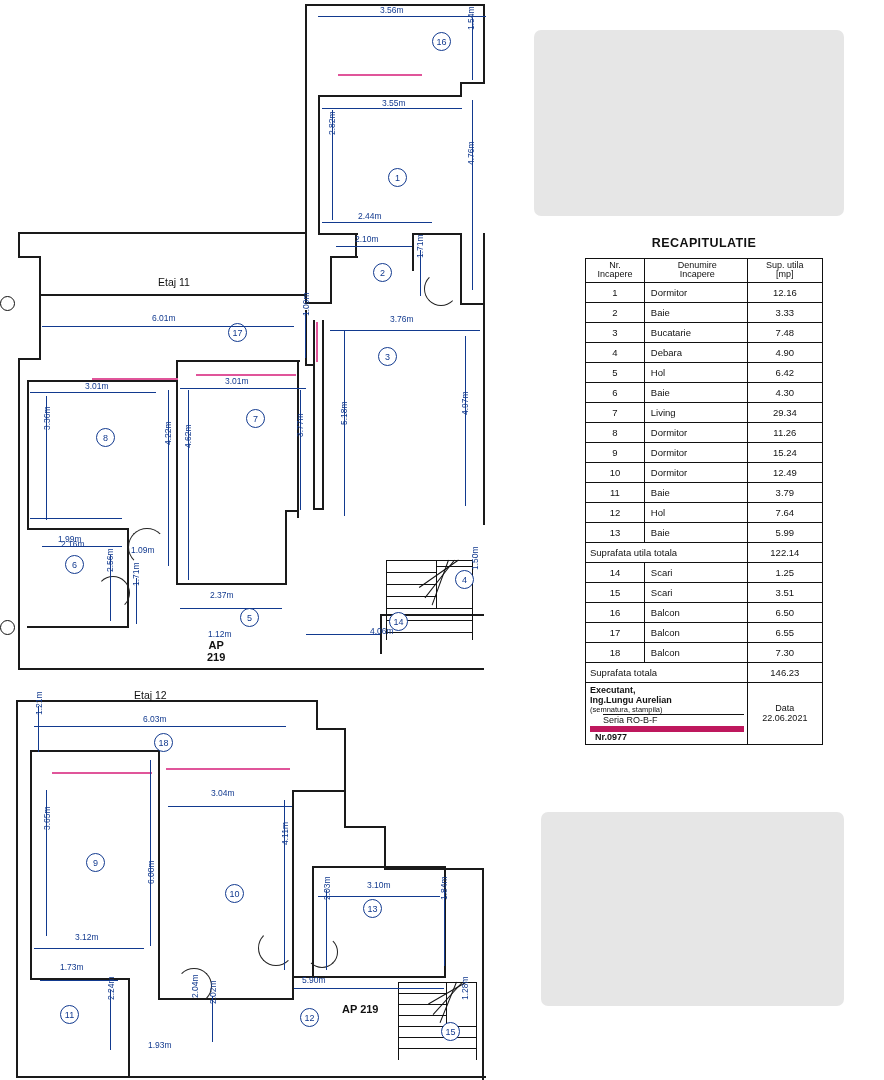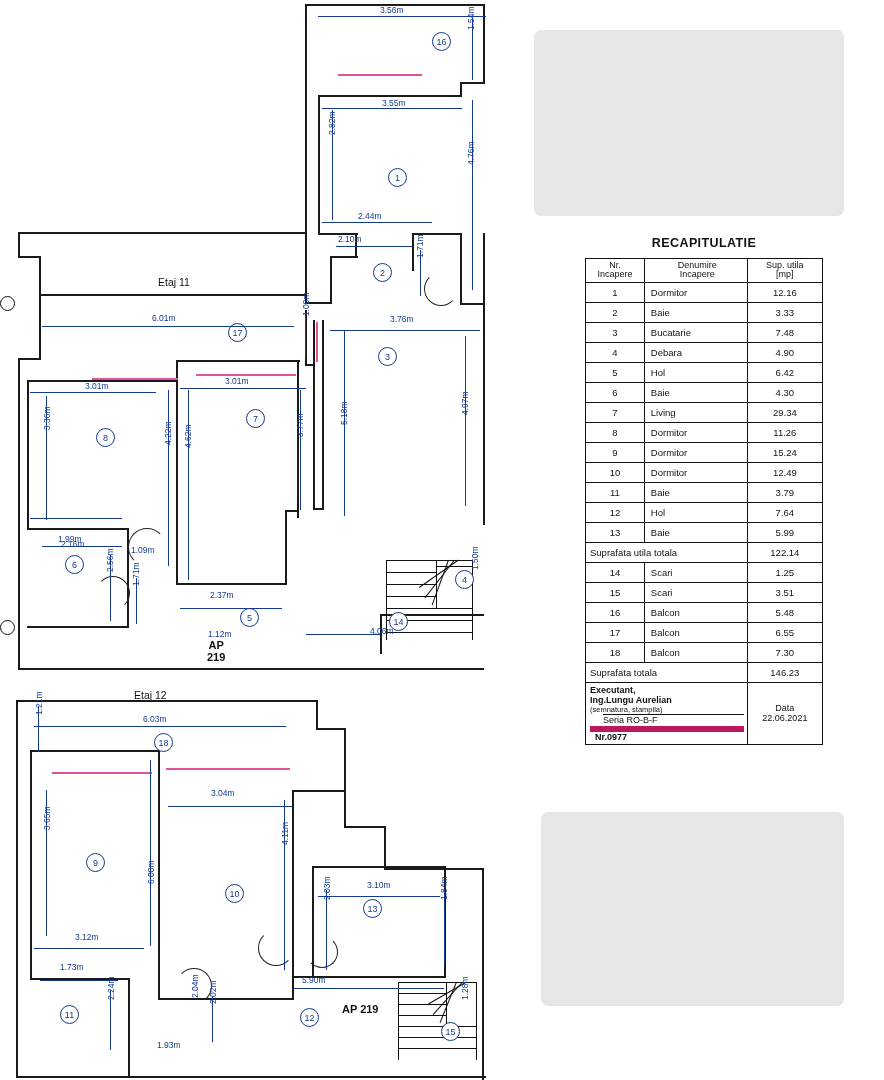--- a/index.html
+++ b/index.html
@@ -156,21 +156,21 @@
   <div class="dim" style="left:466px;top:30px;transform:rotate(-90deg);transform-origin:left top;">1.54m</div>
   <div class="dimline dimline-h" style="left:322px;top:108px;width:140px;"></div>
   <div class="dim" style="left:382px;top:98px;">3.55m</div>
   <div class="dimline dimline-v" style="left:332px;top:110px;height:110px;"></div>
   <div class="dim" style="left:327px;top:135px;transform:rotate(-90deg);transform-origin:left top;">2.82m</div>
   <div class="dimline dimline-v" style="left:472px;top:100px;height:190px;"></div>
   <div class="dim" style="left:466px;top:165px;transform:rotate(-90deg);transform-origin:left top;">4.76m</div>
   <div class="dimline dimline-h" style="left:322px;top:222px;width:110px;"></div>
   <div class="dim" style="left:358px;top:211px;">2.44m</div>
   <div class="dimline dimline-h" style="left:336px;top:246px;width:76px;"></div>
-  <div class="dim" style="left:338px;top:234px;text-align:right;">2.10m</div>
+  <div class="dim" style="left:355px;top:234px;text-align:right;">2.10m</div>
   <div class="dimline dimline-v" style="left:420px;top:250px;height:46px;"></div>
   <div class="dim" style="left:415px;top:258px;transform:rotate(-90deg);transform-origin:left top;">1.71m</div>
   <div class="dimline dimline-h" style="left:330px;top:330px;width:150px;"></div>
   <div class="dim" style="left:390px;top:314px;">3.76m</div>
 
   <div class="dimline dimline-h" style="left:42px;top:326px;width:252px;"></div>
   <div class="dim" style="left:152px;top:313px;">6.01m</div>
   <div class="dimline dimline-v" style="left:305px;top:312px;height:46px;"></div>
   <div class="dim" style="left:301px;top:316px;transform:rotate(-90deg);transform-origin:left top;">1.09m</div>
 
@@ -285,21 +285,21 @@
   <div class="dim" style="left:322px;top:900px;transform:rotate(-90deg);transform-origin:left top;">2.03m</div>
   <div class="dimline dimline-h" style="left:34px;top:948px;width:110px;"></div>
   <div class="dim" style="left:75px;top:932px;">3.12m</div>
   <div class="dimline dimline-h" style="left:40px;top:980px;width:78px;"></div>
   <div class="dim" style="left:60px;top:962px;">1.73m</div>
   <div class="dimline dimline-v" style="left:110px;top:990px;height:60px;"></div>
   <div class="dim" style="left:106px;top:1000px;transform:rotate(-90deg);transform-origin:left top;">2.24m</div>
   <div class="dim" style="left:190px;top:998px;transform:rotate(-90deg);transform-origin:left top;">2.04m</div>
   <div class="dimline dimline-v" style="left:212px;top:996px;height:46px;"></div>
   <div class="dim" style="left:208px;top:1004px;transform:rotate(-90deg);transform-origin:left top;">2.02m</div>
-  <div class="dim" style="left:148px;top:1040px;margin-left:9px;">1.93m</div>
+  <div class="dim" style="left:148px;top:1040px;">1.93m</div>
   <div class="dimline dimline-h" style="left:294px;top:988px;width:150px;"></div>
   <div class="dim" style="left:302px;top:975px;">5.90m</div>
   <div class="dim" style="left:460px;top:1000px;transform:rotate(-90deg);transform-origin:left top;">1.28m</div>
 
   <div id="recapTitle">RECAPITULATIE</div>
 
   <table id="recap">
     <thead>
       <tr>
         <th class="c-nr">
@@ -392,21 +392,21 @@
           <td class="c-sup">1.25</td>
         </tr>
         <tr>
           <td class="c-nr">15</td>
           <td class="c-den">Scari</td>
           <td class="c-sup">3.51</td>
         </tr>
         <tr>
           <td class="c-nr">16</td>
           <td class="c-den">Balcon</td>
-          <td class="c-sup">5.48</td>
+          <td class="c-sup">6.50</td>
         </tr>
         <tr>
           <td class="c-nr">17</td>
           <td class="c-den">Balcon</td>
           <td class="c-sup">6.55</td>
         </tr>
         <tr>
           <td class="c-nr">18</td>
           <td class="c-den">Balcon</td>
           <td class="c-sup">7.30</td>

